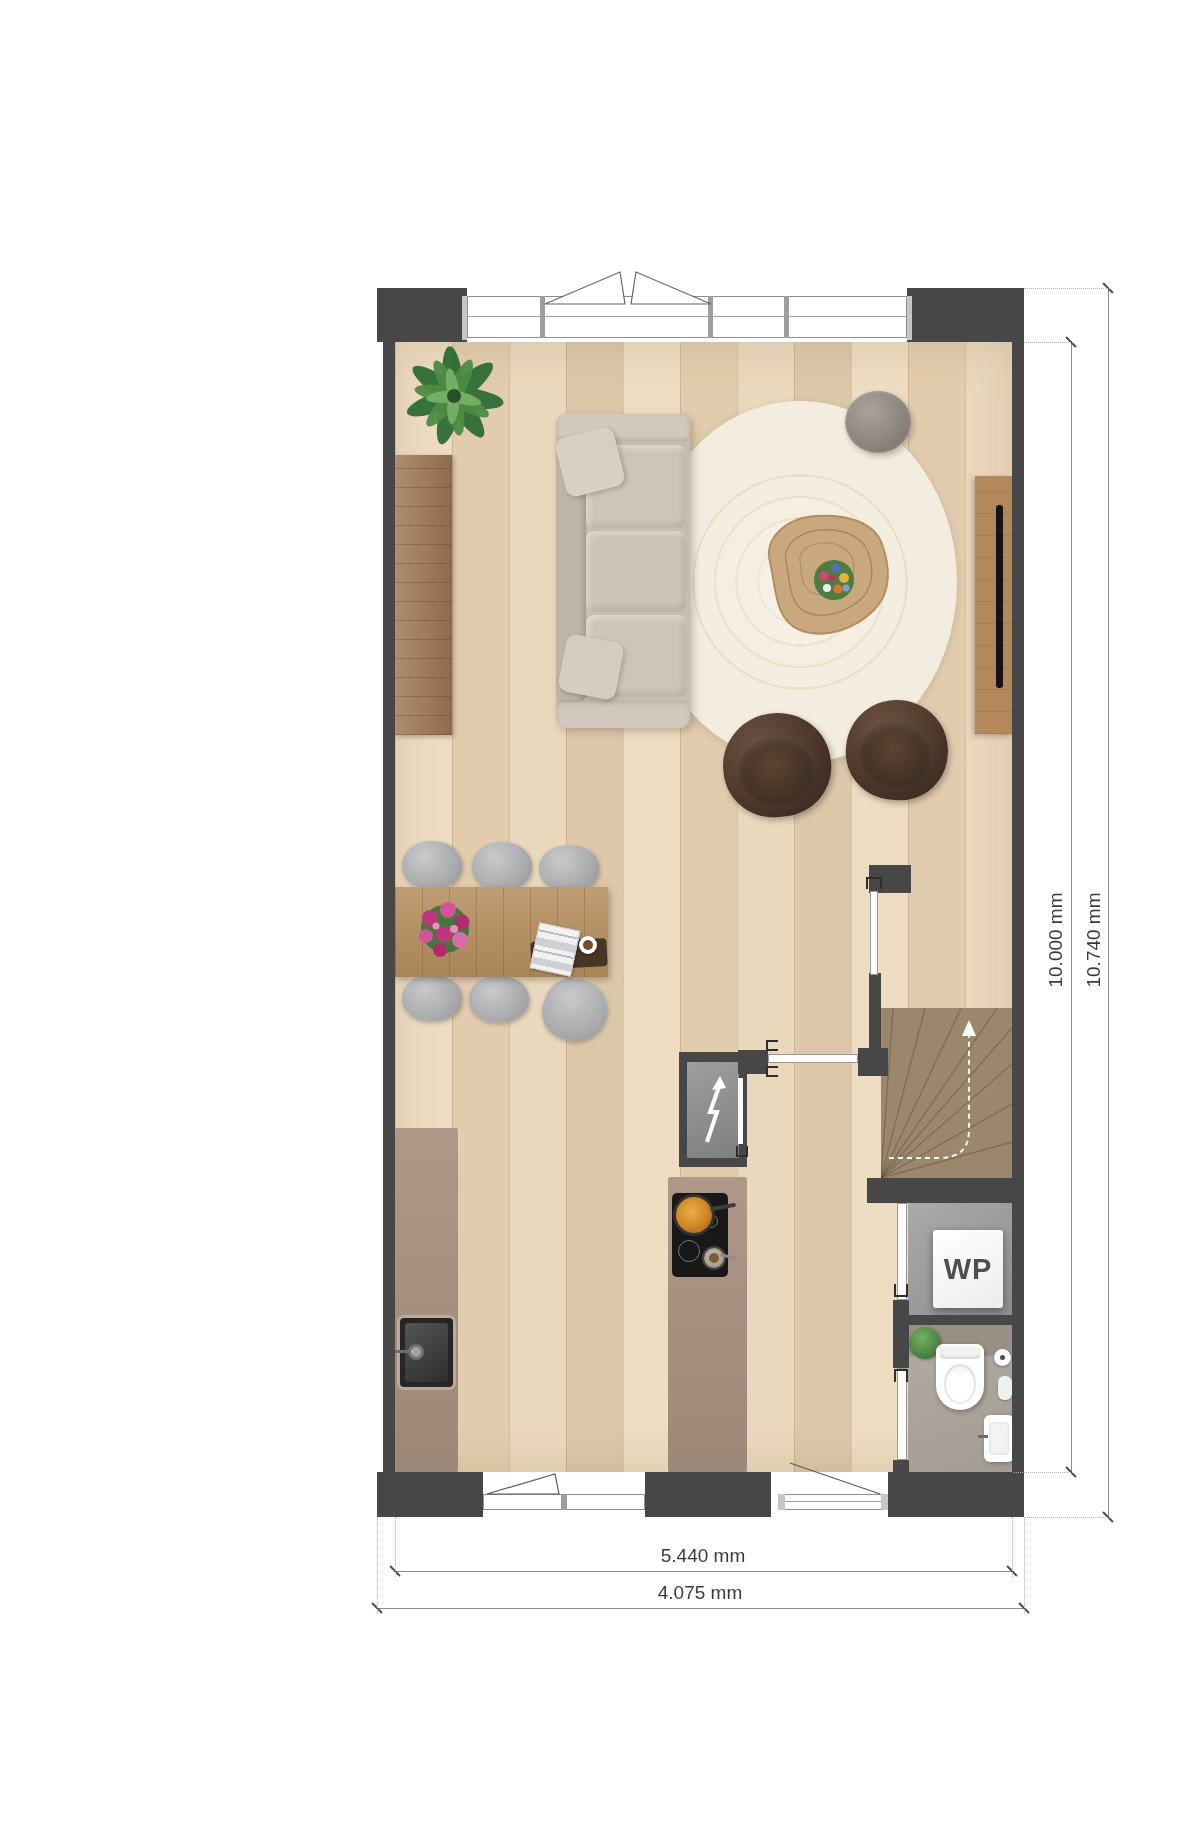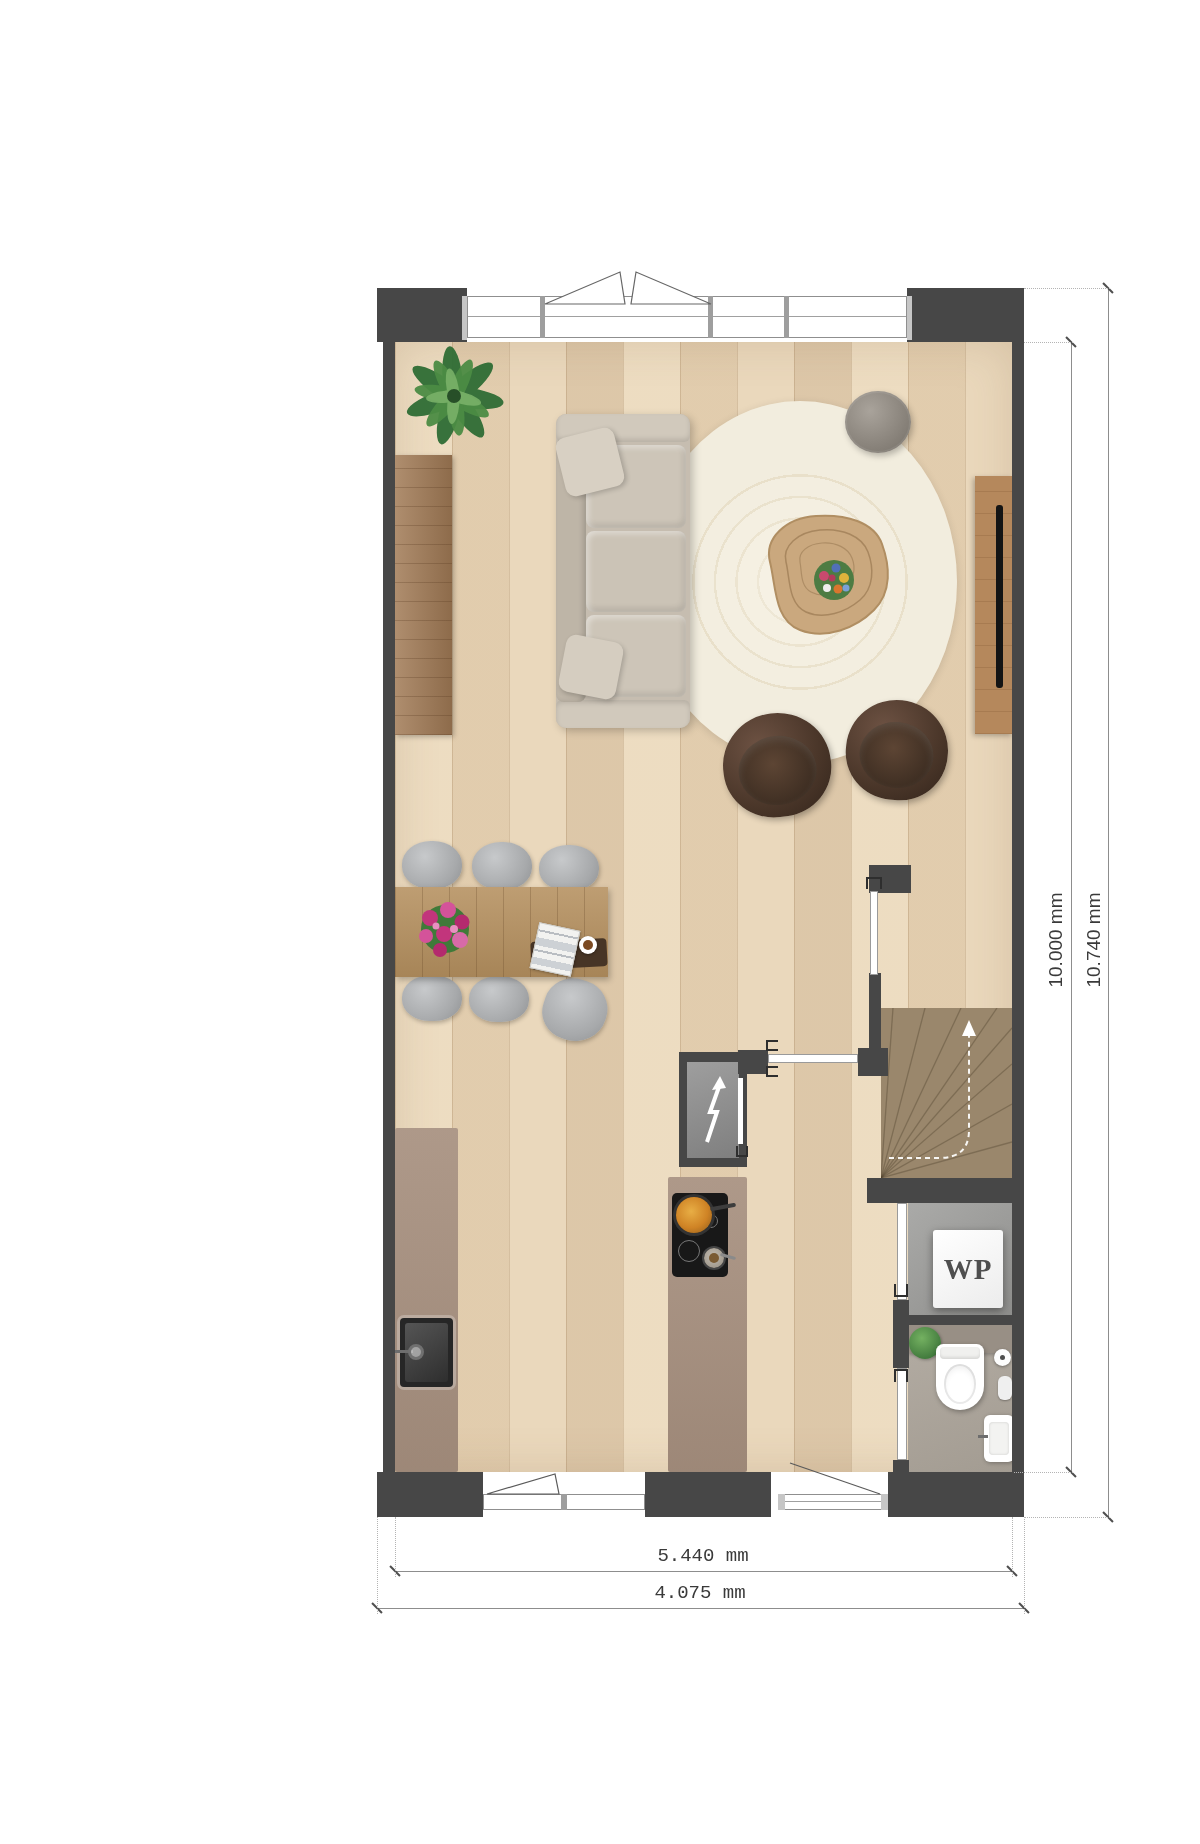--- a/index.html
+++ b/index.html
@@ -15,26 +15,26 @@
   .mullion{position:absolute;background:#9e9e9e;}
   .jamb{position:absolute;background:#c6c6c6;}
   .counter{position:absolute;background:#a7907f;background-image:linear-gradient(180deg,rgba(255,255,255,.08),rgba(0,0,0,.06));border-radius:2px;}
   .dimline-h{position:absolute;height:1px;background:#8d8d8d;}
   .dimline-v{position:absolute;width:1px;background:#8d8d8d;}
   .dot-h{position:absolute;height:0;border-top:1px dotted #b4b4b4;}
   .dot-v{position:absolute;width:0;border-left:1px dotted #b4b4b4;}
   .tick{position:absolute;width:14px;height:2px;background:#4e4e4e;transform:rotate(45deg);}
   .dimlabel{position:absolute;font-size:19px;color:#3a3a3a;white-space:nowrap;}
   .rot{transform:translate(-50%,-50%) rotate(-90deg);}
-  .ctr{transform:translate(-50%,-50%);font-family:Liberation Mono, monospace;}
+  .ctr{transform:translate(-50%,-50%);}
   .hinge{position:absolute;box-sizing:border-box;border:2px solid #2e2e2e;background:transparent;}
   .chair{position:absolute;border-radius:48% 48% 46% 46%;background:radial-gradient(circle at 38% 32%, #c7c9cb, #a7a9ab 65%, #8f9193 100%);box-shadow:1px 2px 4px rgba(0,0,0,.25);}
   .armchair{position:absolute;border-radius:50% 50% 47% 47%;background:radial-gradient(circle at 35% 30%, #6d5243, #4a3629 60%, #32241b 100%);box-shadow:2px 3px 6px rgba(0,0,0,.3);}
   .armchair .cushion{position:absolute;left:14%;top:22%;width:72%;height:66%;border-radius:50%;background:radial-gradient(circle at 45% 40%, #5d4534, #3a2b20 80%);box-shadow:inset 0 4px 8px rgba(255,255,255,.12);}
-  .wpbox{position:absolute;background:linear-gradient(150deg,#ffffff,#ececec);border-radius:3px;box-shadow:0 3px 8px rgba(0,0,0,.4);display:flex;align-items:center;justify-content:center;font-weight:bold;font-size:29px;color:#4f4f4f;letter-spacing:1px;font-family:Liberation Serif, serif;}
+  .wpbox{position:absolute;background:linear-gradient(150deg,#ffffff,#ececec);border-radius:3px;box-shadow:0 3px 8px rgba(0,0,0,.4);display:flex;align-items:center;justify-content:center;font-weight:bold;font-size:29px;color:#4f4f4f;letter-spacing:1px;}
   svg{display:block;}
 </style>
 </head>
 <body>
 
 <div class="stage">
 
   <div class="wood" style="left:395px;top:342px;width:617px;height:1130px;"></div>
 
   <div class="abs" style="left:643px;top:401px;width:314px;height:362px;border-radius:50%;

